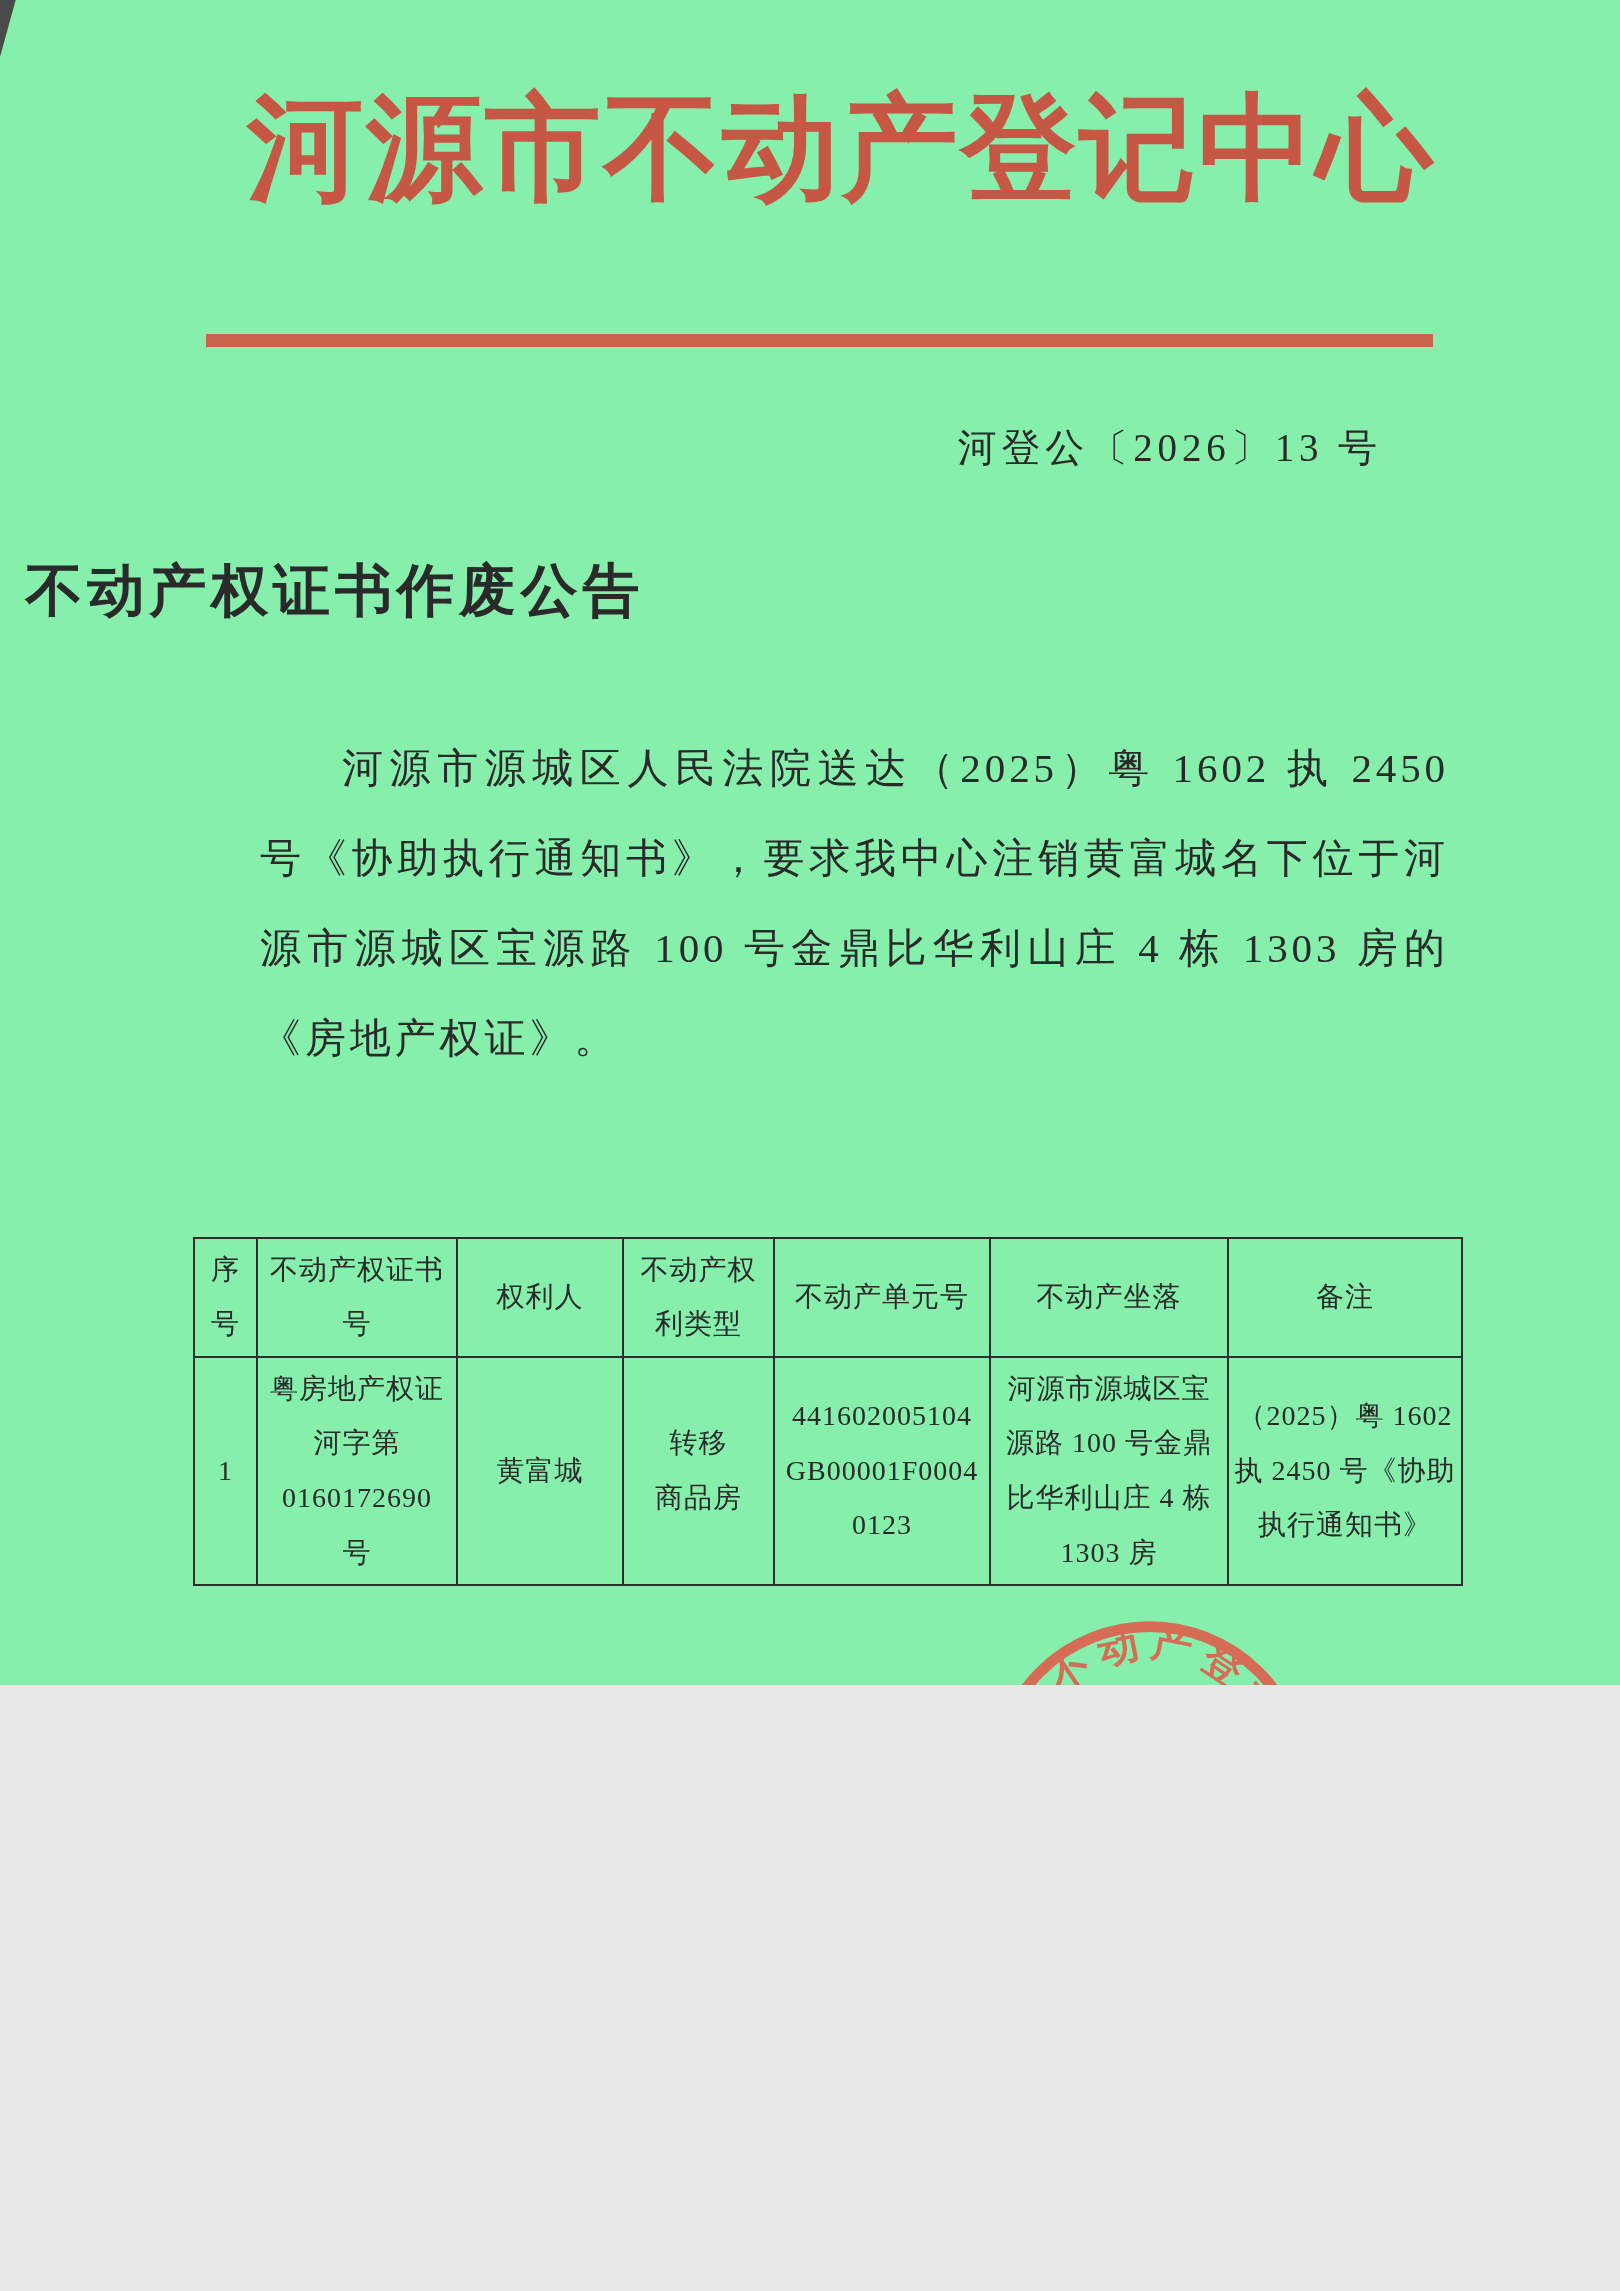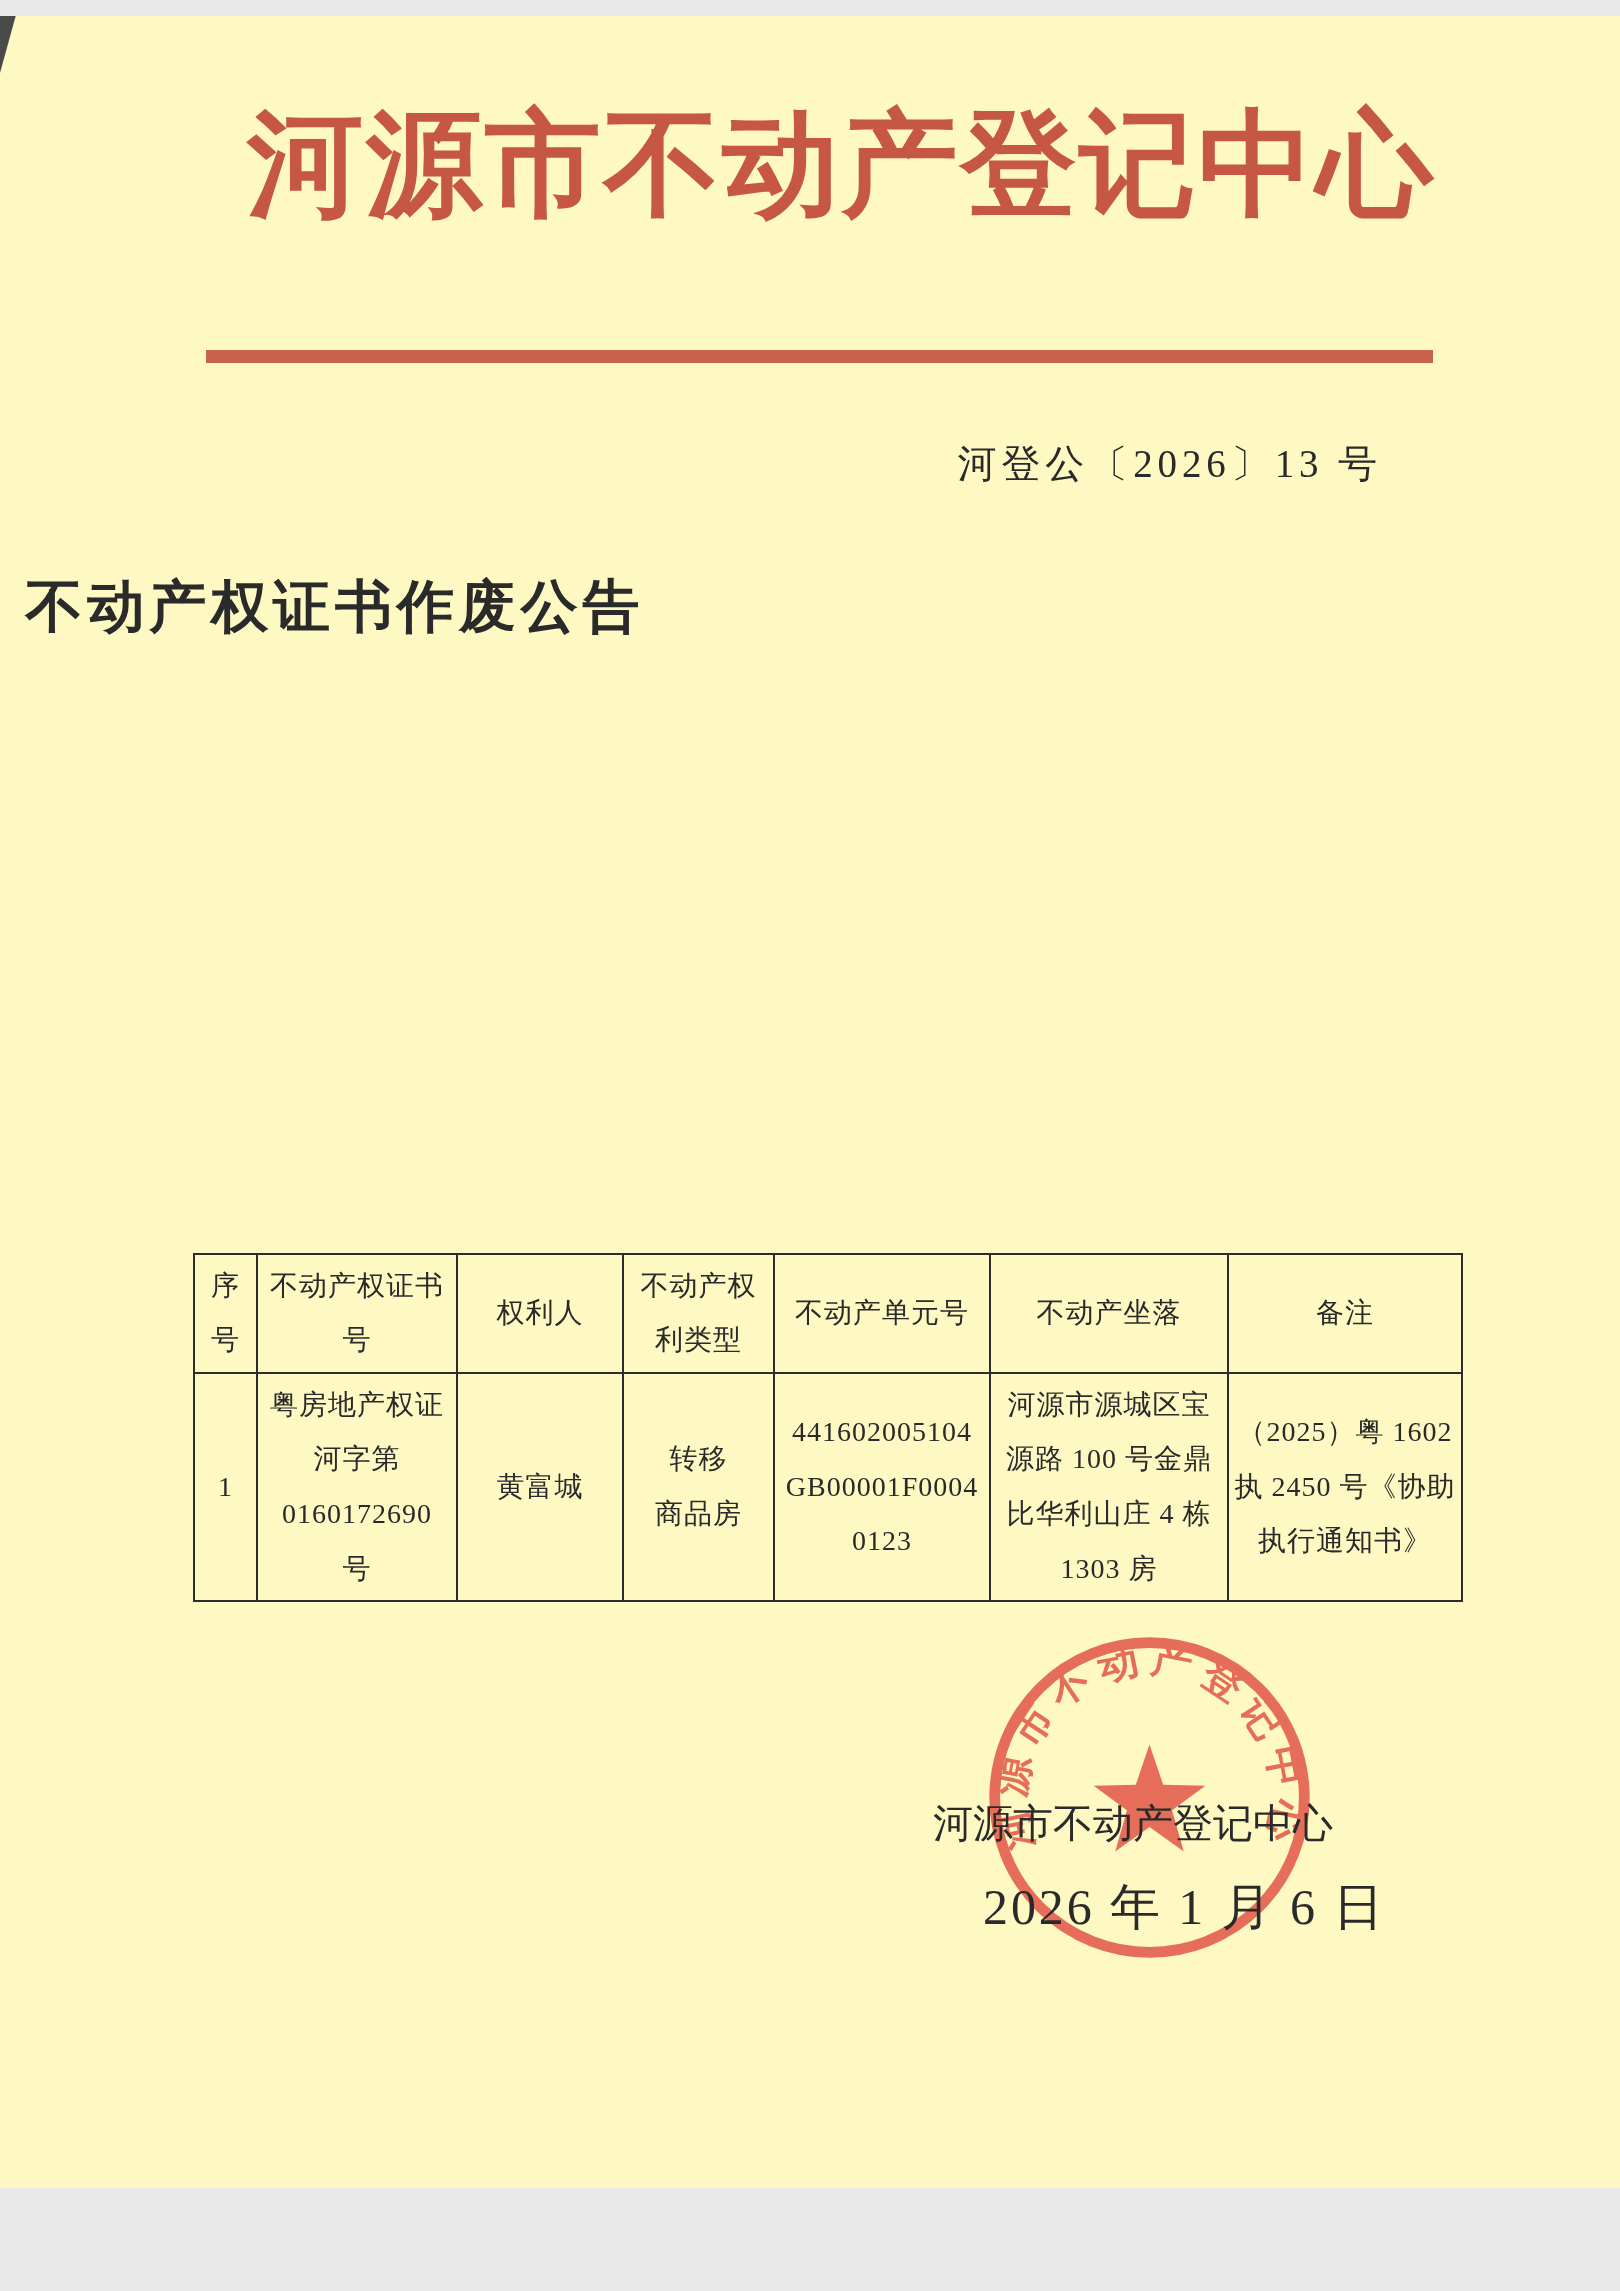--- a/index.html
+++ b/index.html
@@ -1,21 +1,21 @@
 <!DOCTYPE html>
 <html lang="zh"><head>
 <meta charset="utf-8">
 <style>
   html,body { margin:0; padding:0; background:#e8e8e8; }
   .page {
     position: relative;
     width: 1620px;
-    height: 2172px;
-    margin: 16px auto;
-    background: #fef9c3;
+    height: 1685px;
+    margin: 0 auto;
+    background: #86efac;
     overflow: hidden;
     color: #2a2a2a;
     font-family: "Liberation Serif", "DejaVu Serif", serif;
   }
   .scan-artifact {
     position:absolute; left:0; top:0; width:15.7px; height:57px;
     background:#4a4a4a;
     clip-path: polygon(0 0, 100% 0, 0 100%);
   }
   .letterhead {
@@ -79,20 +79,21 @@
 
   <div class="letterhead">河源市不动产登记中心</div>
 
   <div class="red-rule"></div>
 
   <div class="doc-number">河登公〔2026〕13 号</div>
 
   <div class="doc-title">不动产权证书作废公告</div>
 
   <div class="body-text">
+    <p>河源市源城区人民法院送达（2025）粤 1602 执 2450 号《协助执行通知书》，要求我中心注销黄富城名下位于河源市源城区宝源路 100 号金鼎比华利山庄 4 栋 1303 房的《房地产权证》。</p>
   </div>
 
   <table class="notice-table">
     <colgroup>
       <col style="width:63px">
       <col style="width:200px">
       <col style="width:166px">
       <col style="width:151px">
       <col style="width:216px">
       <col style="width:238px">

